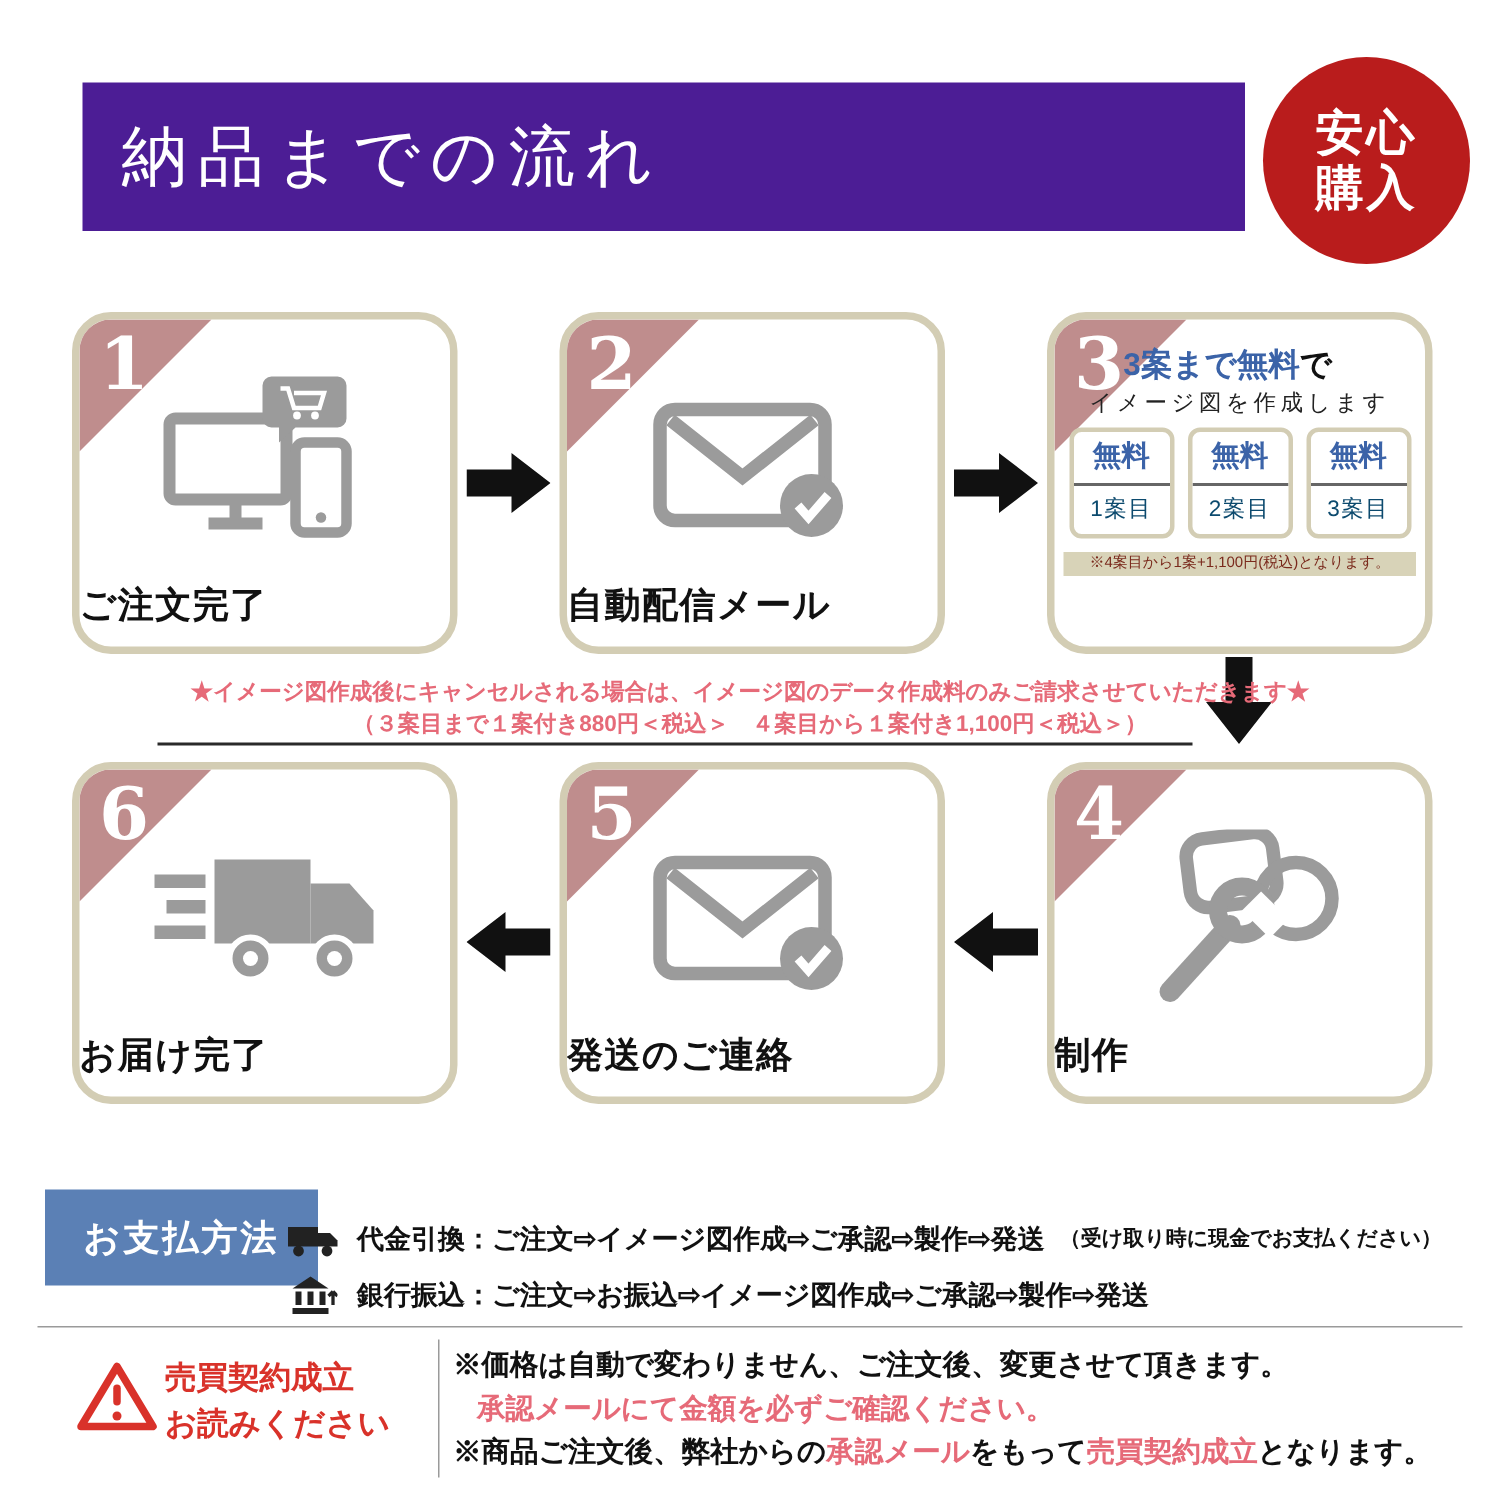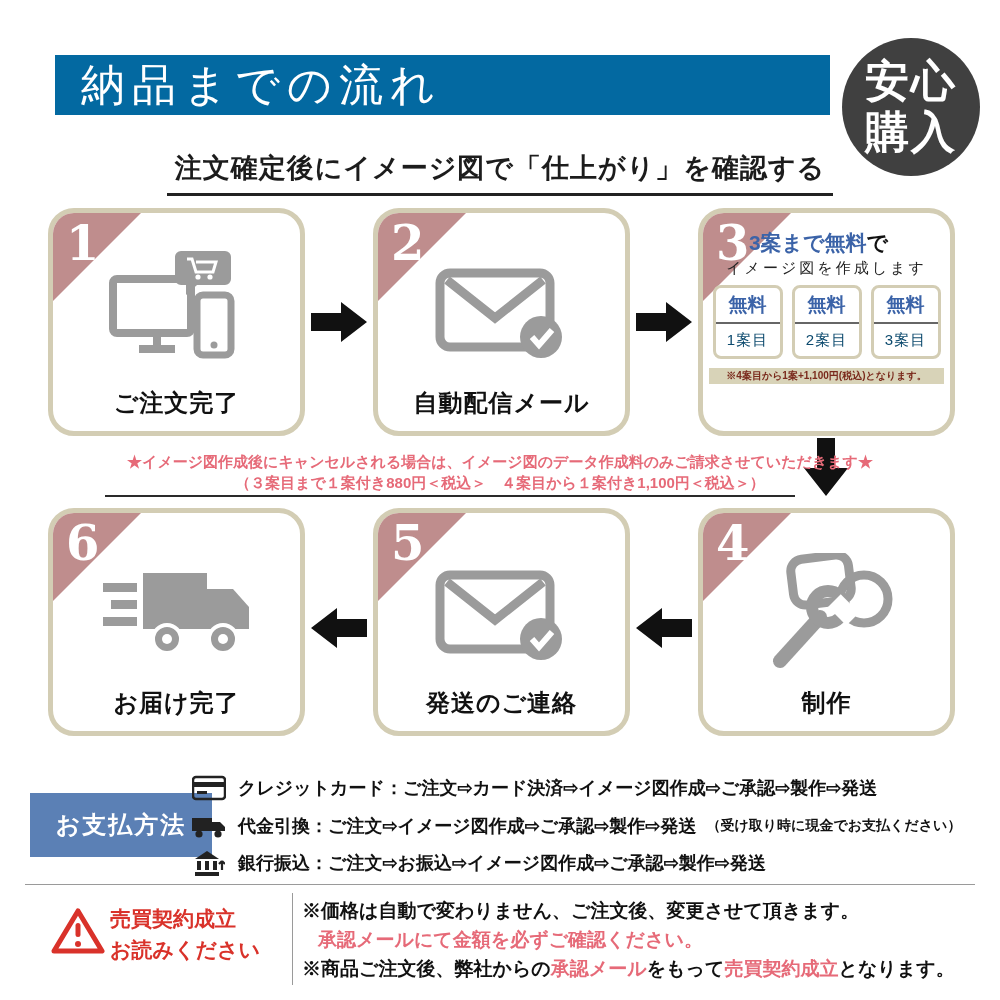--- a/index.html
+++ b/index.html
@@ -1,58 +1,58 @@
 <!DOCTYPE html>
 <html><head>
 <meta charset="utf-8">
 <style>
   * { margin:0; padding:0; box-sizing:border-box; }
   body { background:#fff; font-family:"Liberation Sans", sans-serif; }
   .page { position:relative; width:1000px; height:1000px; background:#fff; overflow:hidden; }
   .abs { position:absolute; }
 
   
-  .header-bar { left:55px; top:55px; width:775px; height:60px; background:#0369a1;
+  .header-bar { left:55px; top:55px; width:775px; height:99px; background:#4c1d95;
     display:flex; align-items:center; padding-left:26px; }
   .header-title { color:#fff; font-family:"DejaVu Serif", serif; font-size:44px;
     letter-spacing:7px; font-weight:500; white-space:nowrap; }
   .badge-circle { left:842px; top:38px; width:138px; height:138px; border-radius:50%;
-    background:#404040; color:#fff; display:flex; flex-direction:column; justify-content:center;
-    align-items:center; font-weight:bold; font-size:44px; line-height:1.15; letter-spacing:2px; }
+    background:#b91c1c; color:#fff; display:flex; flex-direction:column; justify-content:center;
+    align-items:center; font-weight:bold; font-size:32px; line-height:1.15; letter-spacing:2px; }
 
   
   .subtitle-wrap { left:0; right:0; top:150px; text-align:center; }
   .subtitle { display:inline-block; font-size:27px; font-weight:600; color:#1c1c1c;
     letter-spacing:1px; border-bottom:3px solid #222; padding:0 8px 7px 8px; }
 
   
   .card { position:absolute; width:257px; height:228px; background:#fff;
     border:5px solid #d3cdb4; border-radius:26px; overflow:hidden; }
   .ribbon { position:absolute; top:0; left:0; width:0; height:0;
     border-top:88px solid #bf8d8d; border-right:88px solid transparent; }
   .step-num { position:absolute; top:2px; left:13px; color:#fff; font-size:48px;
     font-weight:bold; font-family:"DejaVu Serif", serif; }
   .card-icon { position:absolute; top:36px; left:0; right:0; display:flex; justify-content:center; }
-  .card-label { position:absolute; bottom:12px; left:0; right:0; text-align:center;
+  .card-label { position:absolute; bottom:12px; left:0; right:0; 
     font-size:24px; font-weight:bold; color:#111; letter-spacing:1px; }
 
   
   .free-heading { position:absolute; top:16px; left:0; right:16px; text-align:center;
     font-size:21px; font-weight:bold; color:#111; white-space:nowrap; }
   .free-heading .blue { color:#3b63a8; }
   .free-sub { position:absolute; top:46px; left:0; right:0; text-align:center;
     font-size:15px; letter-spacing:3px; color:#222; white-space:nowrap; }
   .plans { position:absolute; top:72px; left:0; right:0; display:flex; justify-content:center; gap:9px; }
   .plan-box { width:70px; height:74px; border:3px solid #d3cdb4; border-radius:8px;
     background:#fff; text-align:center; overflow:hidden; }
   .plan-badge { display:block; font-size:19px; font-weight:bold; color:#3b63a8;
     line-height:34px; border-bottom:2px solid #666; }
   .plan-name { display:block; font-size:15px; color:#0c4a6e; line-height:32px; letter-spacing:1px; }
   .plan-note { position:absolute; top:155px; left:6px; right:6px; text-align:center;
-    background:#d8d3b8; color:#7a2a1c; font-size:10px; font-weight:bold; line-height:16px;
+    background:#d8d3b8; color:#7a2a1c; font-size:10px; font-weight:normal; line-height:16px;
     white-space:nowrap; overflow:hidden; }
   .card3-label { position:absolute; bottom:6px; left:0; right:0; text-align:center; }
   .card3-label span { display:inline-block; font-size:21px; font-weight:bold; color:#111;
     border-bottom:2px solid #000; padding:0 4px 3px 4px; letter-spacing:1px; }
 
   
   .cancel-note { left:0; right:0; top:451px; text-align:center; color:#e66a78;
     font-size:15px; font-weight:bold; line-height:21px; }
   .cancel-underline { left:105px; top:495px; width:690px; height:2px; background:#2a2a2a; }
 
@@ -81,23 +81,20 @@
 <div class="page">
 
   <div class="abs header-bar">
     <div class="header-title">納品までの流れ</div>
   </div>
   <div class="abs badge-circle">
     <span>安心</span>
     <span>購入</span>
   </div>
 
-  <div class="abs subtitle-wrap">
-    <span class="subtitle">注文確定後にイメージ図で「仕上がり」を確認する</span>
-  </div>
 
   <div class="card" style="left:48px; top:208px;">
     <div class="ribbon"></div>
     <div class="step-num">1</div>
     <div class="card-icon">
       <svg width="140" height="118" viewBox="0 0 140 118" class="arrow-svg">
         <rect x="6" y="30" width="78" height="54" rx="4" fill="none" stroke="#9b9b9b" stroke-width="8"></rect>
         <path d="M50 84 V98" stroke="#9b9b9b" stroke-width="8"></path>
         <path d="M32 100 H68" stroke="#9b9b9b" stroke-width="8"></path>
         <rect x="90" y="46" width="34" height="60" rx="6" fill="#fff" stroke="#9b9b9b" stroke-width="7"></rect>
@@ -228,30 +225,20 @@
         <path d="M26 108 L66 64" stroke="#9b9b9b" stroke-width="14" stroke-linecap="round"></path>
         <circle cx="74" cy="54" r="16" fill="none" stroke="#9b9b9b" stroke-width="12"></circle>
         <rect x="74" y="36" width="26" height="18" fill="#fff" transform="rotate(45 74 54)"></rect>
       </svg>
     </div>
     <div class="card-label">制作</div>
   </div>
 
   <div class="abs pay-title">お支払方法</div>
 
-  <div class="pay-row" style="top:770px;">
-    <span class="pay-ico">
-      <svg width="34" height="26" viewBox="0 0 34 26">
-          <rect x="1" y="2" width="32" height="22" rx="3" fill="none" stroke="#222" stroke-width="2.5"></rect>
-          <rect x="1" y="7" width="32" height="5" fill="#222"></rect>
-          <rect x="5" y="16" width="10" height="3" fill="#222"></rect>
-        </svg>
-    </span>
-    <span class="pay-text">クレジットカード：ご注文⇨カード決済⇨イメージ図作成⇨ご承認⇨製作⇨発送</span>
-  </div>
 
   <div class="pay-row" style="top:845px;">
     <span class="pay-ico">
       <svg width="32" height="29" viewBox="0 0 32 29">
           <path d="M2 10 L14 2 L26 10 z" fill="#222"></path>
           <rect x="4" y="12" width="4" height="9" fill="#222"></rect>
           <rect x="12" y="12" width="4" height="9" fill="#222"></rect>
           <rect x="20" y="12" width="4" height="9" fill="#222"></rect>
           <rect x="2" y="23" width="24" height="4" fill="#222"></rect>
           <path d="M29 21 V12 M29 12 l-3 3 M29 12 l3 3" stroke="#222" stroke-width="2.2" fill="none"></path>

